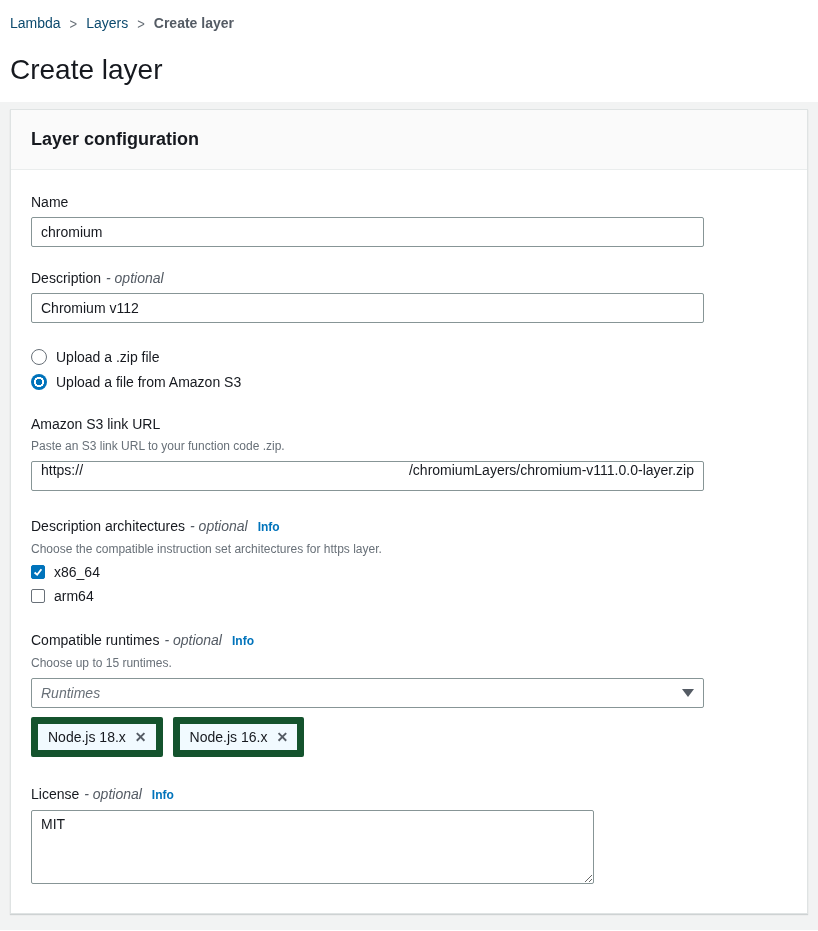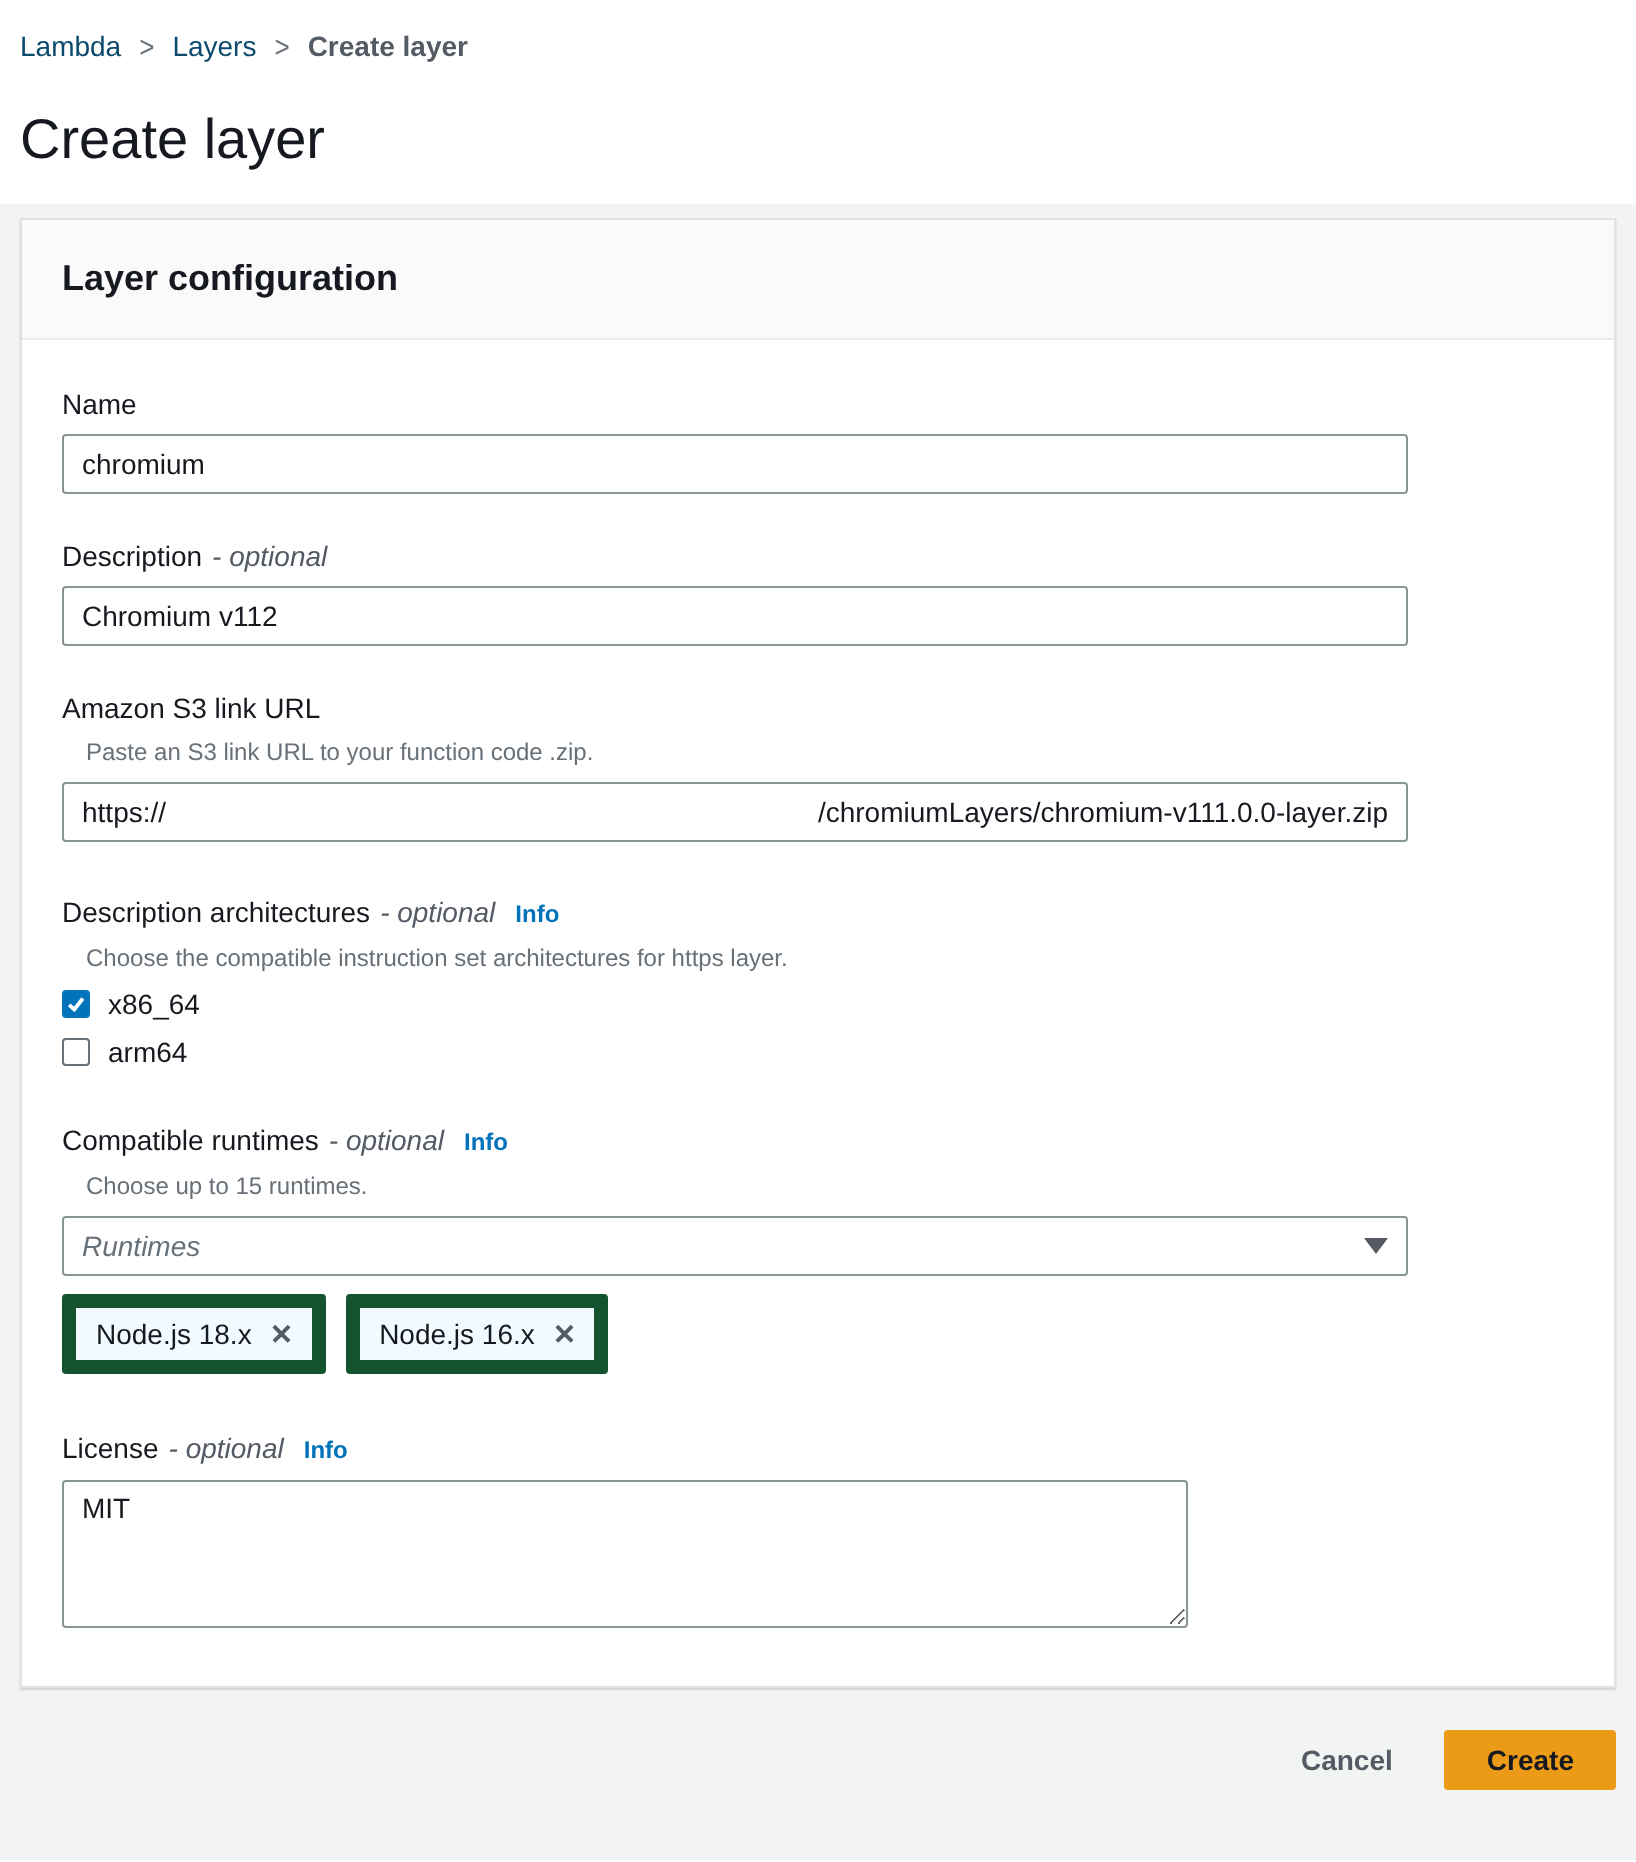--- a/index.html
+++ b/index.html
@@ -35,31 +35,31 @@
     padding:19px 20px;
   }
   .card-header h2 { font-size:18px; font-weight:700; color:#16191f; }
   .card-body { padding:22px 20px 26px 20px; }
 
   .field { margin-bottom:21px; }
   .field:last-child { margin-bottom:0; }
   .field-label { font-size:14px; color:#16191f; line-height:20px; margin-bottom:5px; display:flex; align-items:baseline; }
   .optional { font-style:italic; color:#545b64; margin-left:5px; }
   .info-link { color:#0073bb; font-size:12px; font-weight:700; margin-left:10px; cursor:pointer; text-decoration:none; }
-  .constraint { font-size:12px; color:#687078; line-height:16px; margin:-1px 0 7px 12px; }
+  .constraint { font-size:12px; color:#687078; line-height:16px; margin:-1px 0 7px 0; }
 
   .text-input, .fake-input, .select-box {
     width:673px; height:30px;
     border:1px solid #879596; border-radius:2px;
     background:#fff; font-size:14px; color:#16191f;
     padding:0 9px;
     font-family:"Liberation Sans", sans-serif;
     display:block;
   }
-  .fake-input { display:flex; align-items:center; justify-content:space-between; }
+  .fake-input { display:flex; align-items:flex-start; justify-content:space-between; }
 
   
   .radio-group { margin:26px 0 24px 0; }
   .radio-row { display:flex; align-items:center; margin-bottom:9px; cursor:pointer; }
   .radio-row:last-child { margin-bottom:0; }
   .radio-circle { width:16px; height:16px; border-radius:50%; border:1px solid #687078; background:#fff; flex:none; }
   .radio-circle.checked {
     border:none;
     background:radial-gradient(circle, #0073bb 0 3px, #fff 3.2px 5px, #0073bb 5.2px 8px);
   }
@@ -133,20 +133,30 @@
       </div>
 
       <div class="field">
         <div class="field-label">
           <span>Description</span>
           <span class="optional">- optional</span>
         </div>
         <input class="text-input" type="text" value="Chromium v112" style="">
       </div>
 
+      <div class="radio-group">
+        <div class="radio-row">
+          <span class="radio-circle"></span>
+          <span class="radio-label">Upload a .zip file</span>
+        </div>
+        <div class="radio-row">
+          <span class="radio-circle checked"></span>
+          <span class="radio-label">Upload a file from Amazon S3</span>
+        </div>
+      </div>
 
       <div class="field" style="margin-bottom:25px;">
         <div class="field-label">
             <span>Amazon S3 link URL</span>
           </div>
         <div class="constraint">Paste an S3 link URL to your function code .zip.</div>
         <div class="fake-input">
           <span>https://</span>
           <span>/chromiumLayers/chromium-v111.0.0-layer.zip</span>
         </div>

